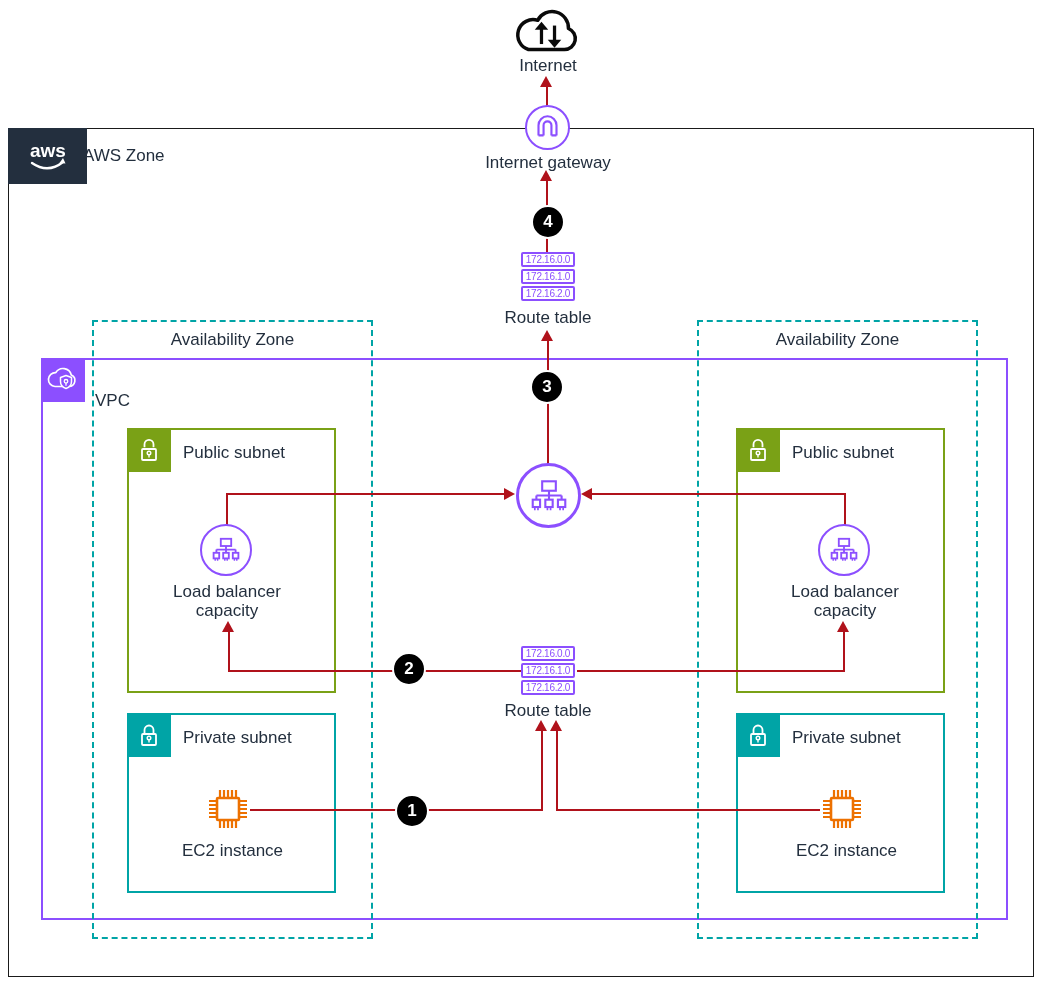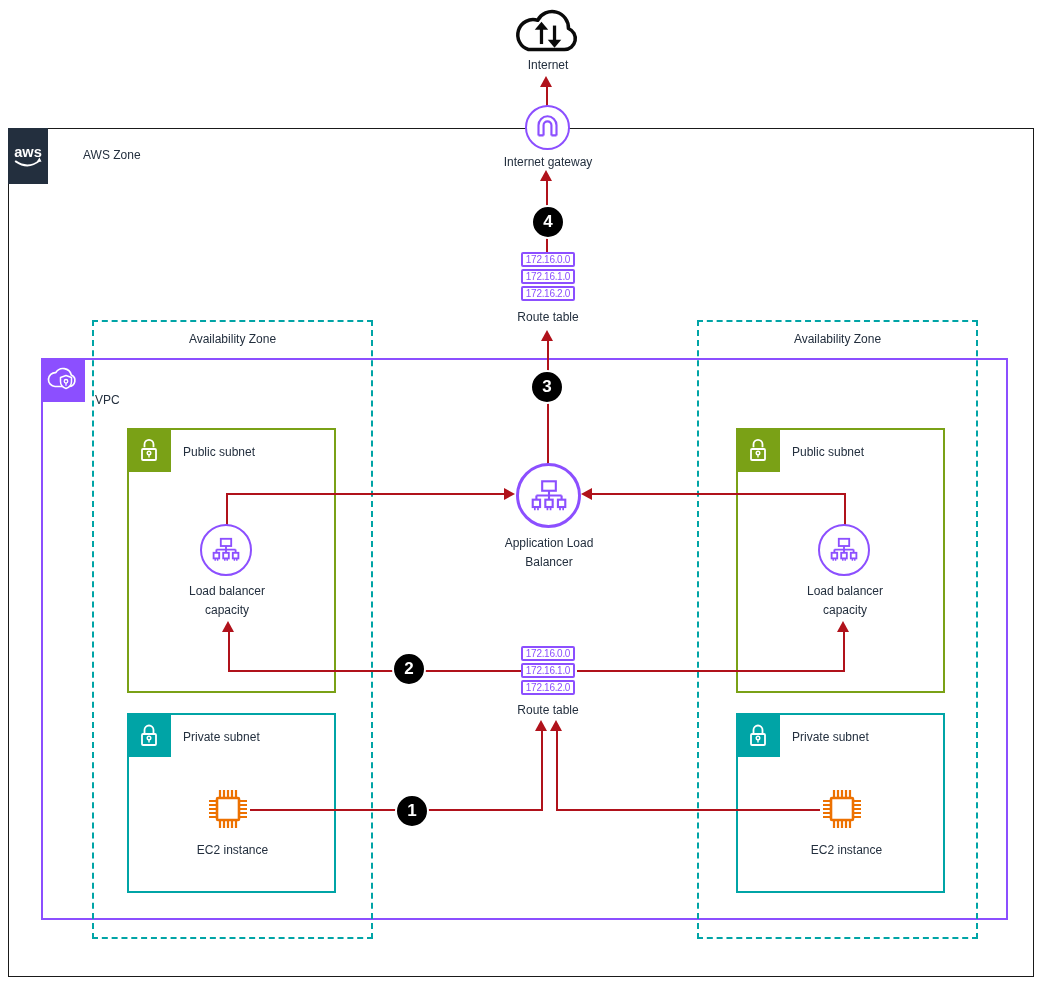--- a/index.html
+++ b/index.html
@@ -4,23 +4,23 @@
 <style>
   html,body{margin:0;padding:0;background:#fff;}
   .canvas{position:relative;width:1044px;height:990px;background:#fff;
     font-family:"Liberation Sans",sans-serif;overflow:hidden;}
   .box{position:absolute;box-sizing:border-box;background:transparent;}
   .aws-box{border:1.5px solid #1a1a1a;z-index:1;}
   .vpc-box{border:2px solid var(--purple,#8C4FFF);z-index:2;}
   .az-box{border:2px dashed var(--teal,#00A4A6);z-index:2;}
   .pub-box{border:2px solid var(--green,#7AA116);z-index:3;}
   .priv-box{border:2px solid var(--teal,#00A4A6);z-index:3;}
-  .label{position:absolute;color:var(--navy,#232F3E);font-size:12px;line-height:19px;z-index:6;white-space:nowrap;}
+  .label{position:absolute;color:var(--navy,#232F3E);font-size:17px;line-height:19px;z-index:6;white-space:nowrap;}
   .center{text-align:center;white-space:normal;}
-  .logo{position:absolute;left:8px;top:128px;width:40px;height:56px;background:var(--navy,#232F3E);z-index:4;
+  .logo{position:absolute;left:8px;top:128px;width:79px;height:56px;background:var(--navy,#232F3E);z-index:4;
     display:flex;align-items:center;justify-content:center;}
   .sq-icon{position:absolute;width:44px;height:44px;z-index:6;display:flex;align-items:center;justify-content:center;}
   .green-bg{background:var(--green,#7AA116);}
   .teal-bg{background:var(--teal,#00A4A6);}
   .purple-bg{background:var(--purple,#8C4FFF);}
   .circle{position:absolute;background:#fff;border-radius:50%;z-index:6;
     display:flex;align-items:center;justify-content:center;box-sizing:content-box;}
   .igw-c{border:2.5px solid var(--purple,#8C4FFF);width:41px;height:41px;}
   .alb-c{border:3px solid var(--purple,#8C4FFF);width:59px;height:59px;}
   .lbc-c{border:2.5px solid var(--purple,#8C4FFF);width:48px;height:48px;}
@@ -159,24 +159,20 @@
   <div class="circle alb-c" style="left:516px;top:463px">
     <svg width="42" height="42" viewBox="0 0 40 40">
       <rect x="13.5" y="6" width="13" height="9" class="stroke-purple" stroke-width="2"></rect>
       <path d="M20 15 V19.5 M8 19.5 H32 M8 19.5 V23.5 M20 19.5 V23.5 M32 19.5 V23.5" class="stroke-purple" stroke-width="2"></path>
       <rect x="4.5" y="23.5" width="7" height="7" class="stroke-purple" stroke-width="2"></rect>
       <rect x="16.5" y="23.5" width="7" height="7" class="stroke-purple" stroke-width="2"></rect>
       <rect x="28.5" y="23.5" width="7" height="7" class="stroke-purple" stroke-width="2"></rect>
       <path d="M6.5 30.5 v3 M9.5 30.5 v3 M18.5 30.5 v3 M21.5 30.5 v3 M30.5 30.5 v3 M33.5 30.5 v3" class="stroke-purple" stroke-width="1.6"></path>
     </svg>
   </div>
-  <div class="label center" style="left:469px;top:534px;width:160px">
-    <div>Application Load</div>
-    <div>Balancer</div>
-  </div>
 
   <div class="circle lbc-c" style="left:200px;top:524px">
     <svg width="32" height="32" viewBox="0 0 40 40">
       <rect x="13.5" y="6" width="13" height="9" class="stroke-purple" stroke-width="2.3"></rect>
       <path d="M20 15 V19.5 M8 19.5 H32 M8 19.5 V23.5 M20 19.5 V23.5 M32 19.5 V23.5" class="stroke-purple" stroke-width="2.3"></path>
       <rect x="4.5" y="23.5" width="7" height="7" class="stroke-purple" stroke-width="2.3"></rect>
       <rect x="16.5" y="23.5" width="7" height="7" class="stroke-purple" stroke-width="2.3"></rect>
       <rect x="28.5" y="23.5" width="7" height="7" class="stroke-purple" stroke-width="2.3"></rect>
       <path d="M6.5 30.5 v3 M9.5 30.5 v3 M18.5 30.5 v3 M21.5 30.5 v3 M30.5 30.5 v3 M33.5 30.5 v3" class="stroke-purple" stroke-width="1.8"></path>
     </svg>

